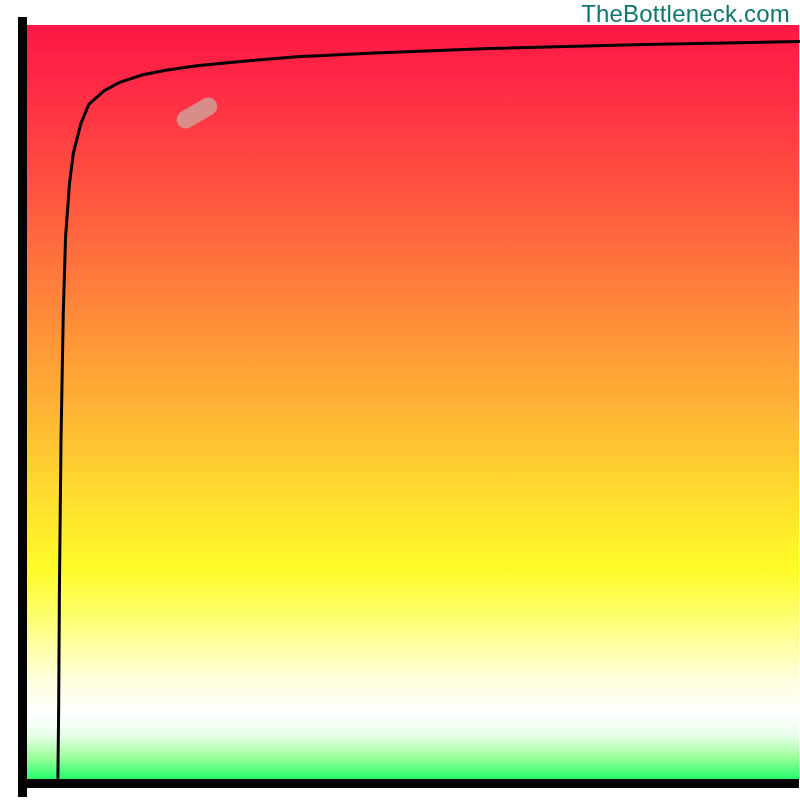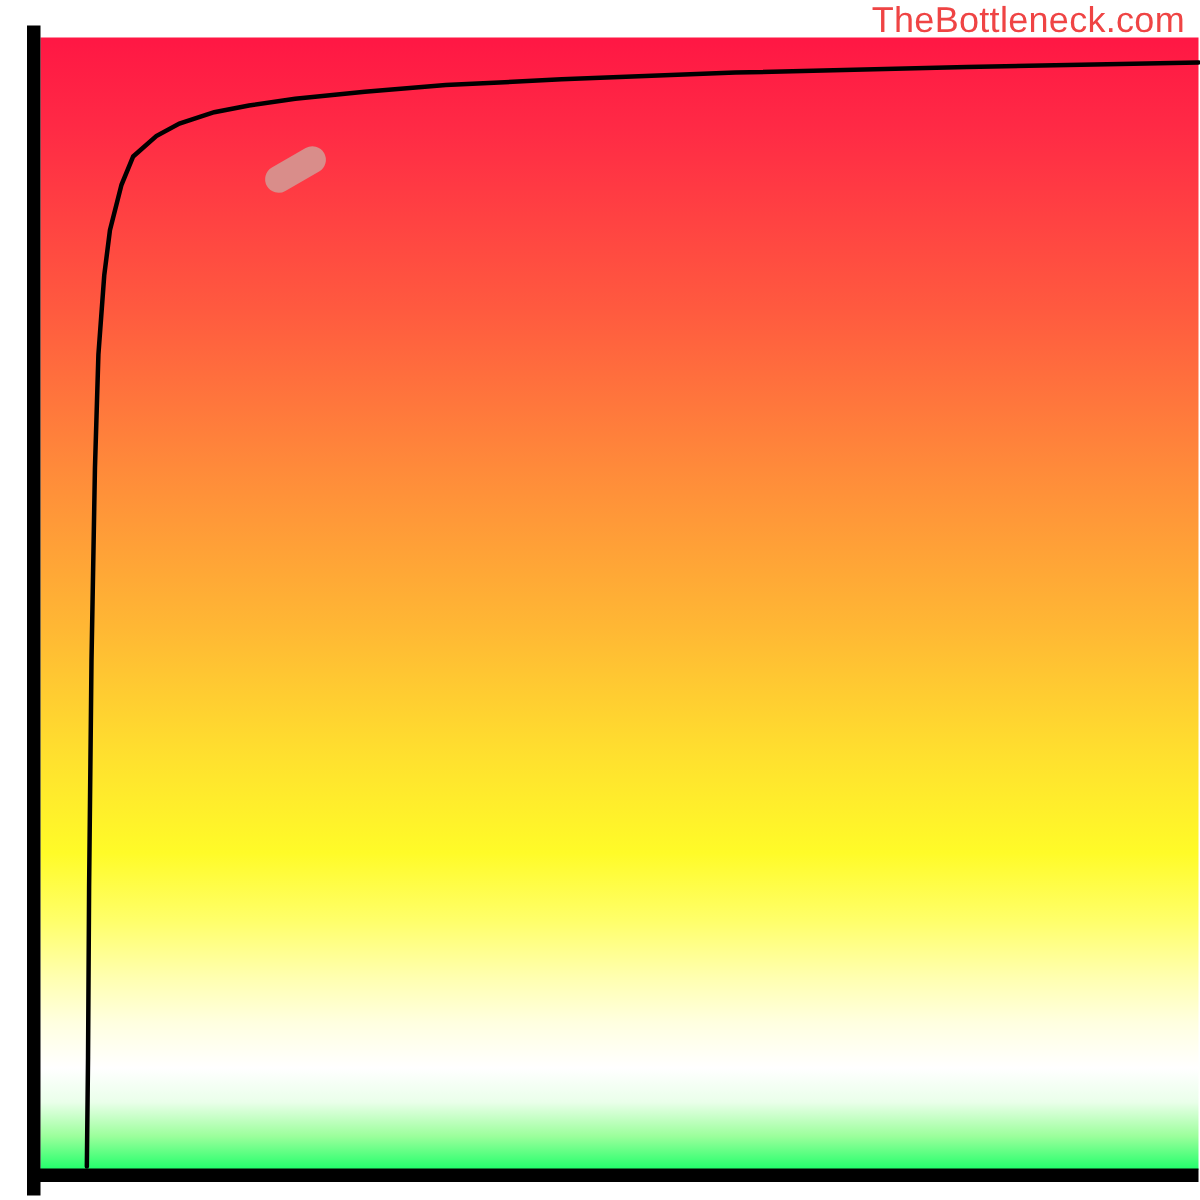--- a/index.html
+++ b/index.html
@@ -10,21 +10,21 @@
     height: 800px;
     background: #fff;
   }
   .watermark {
     position: absolute;
     top: 0;
     right: 10px;
     font-family: Arial, Helvetica, sans-serif;
     font-size: 24px;
     font-weight: 400;
-    color: #ef4444;
+    color: #0f766e;
     letter-spacing: 0.2px;
     z-index: 40;
   }
   .plot-area {
     position: absolute;
     left: 27px;
     top: 25px;
     width: 772px;
     height: 755px;
     background: linear-gradient(to bottom,

